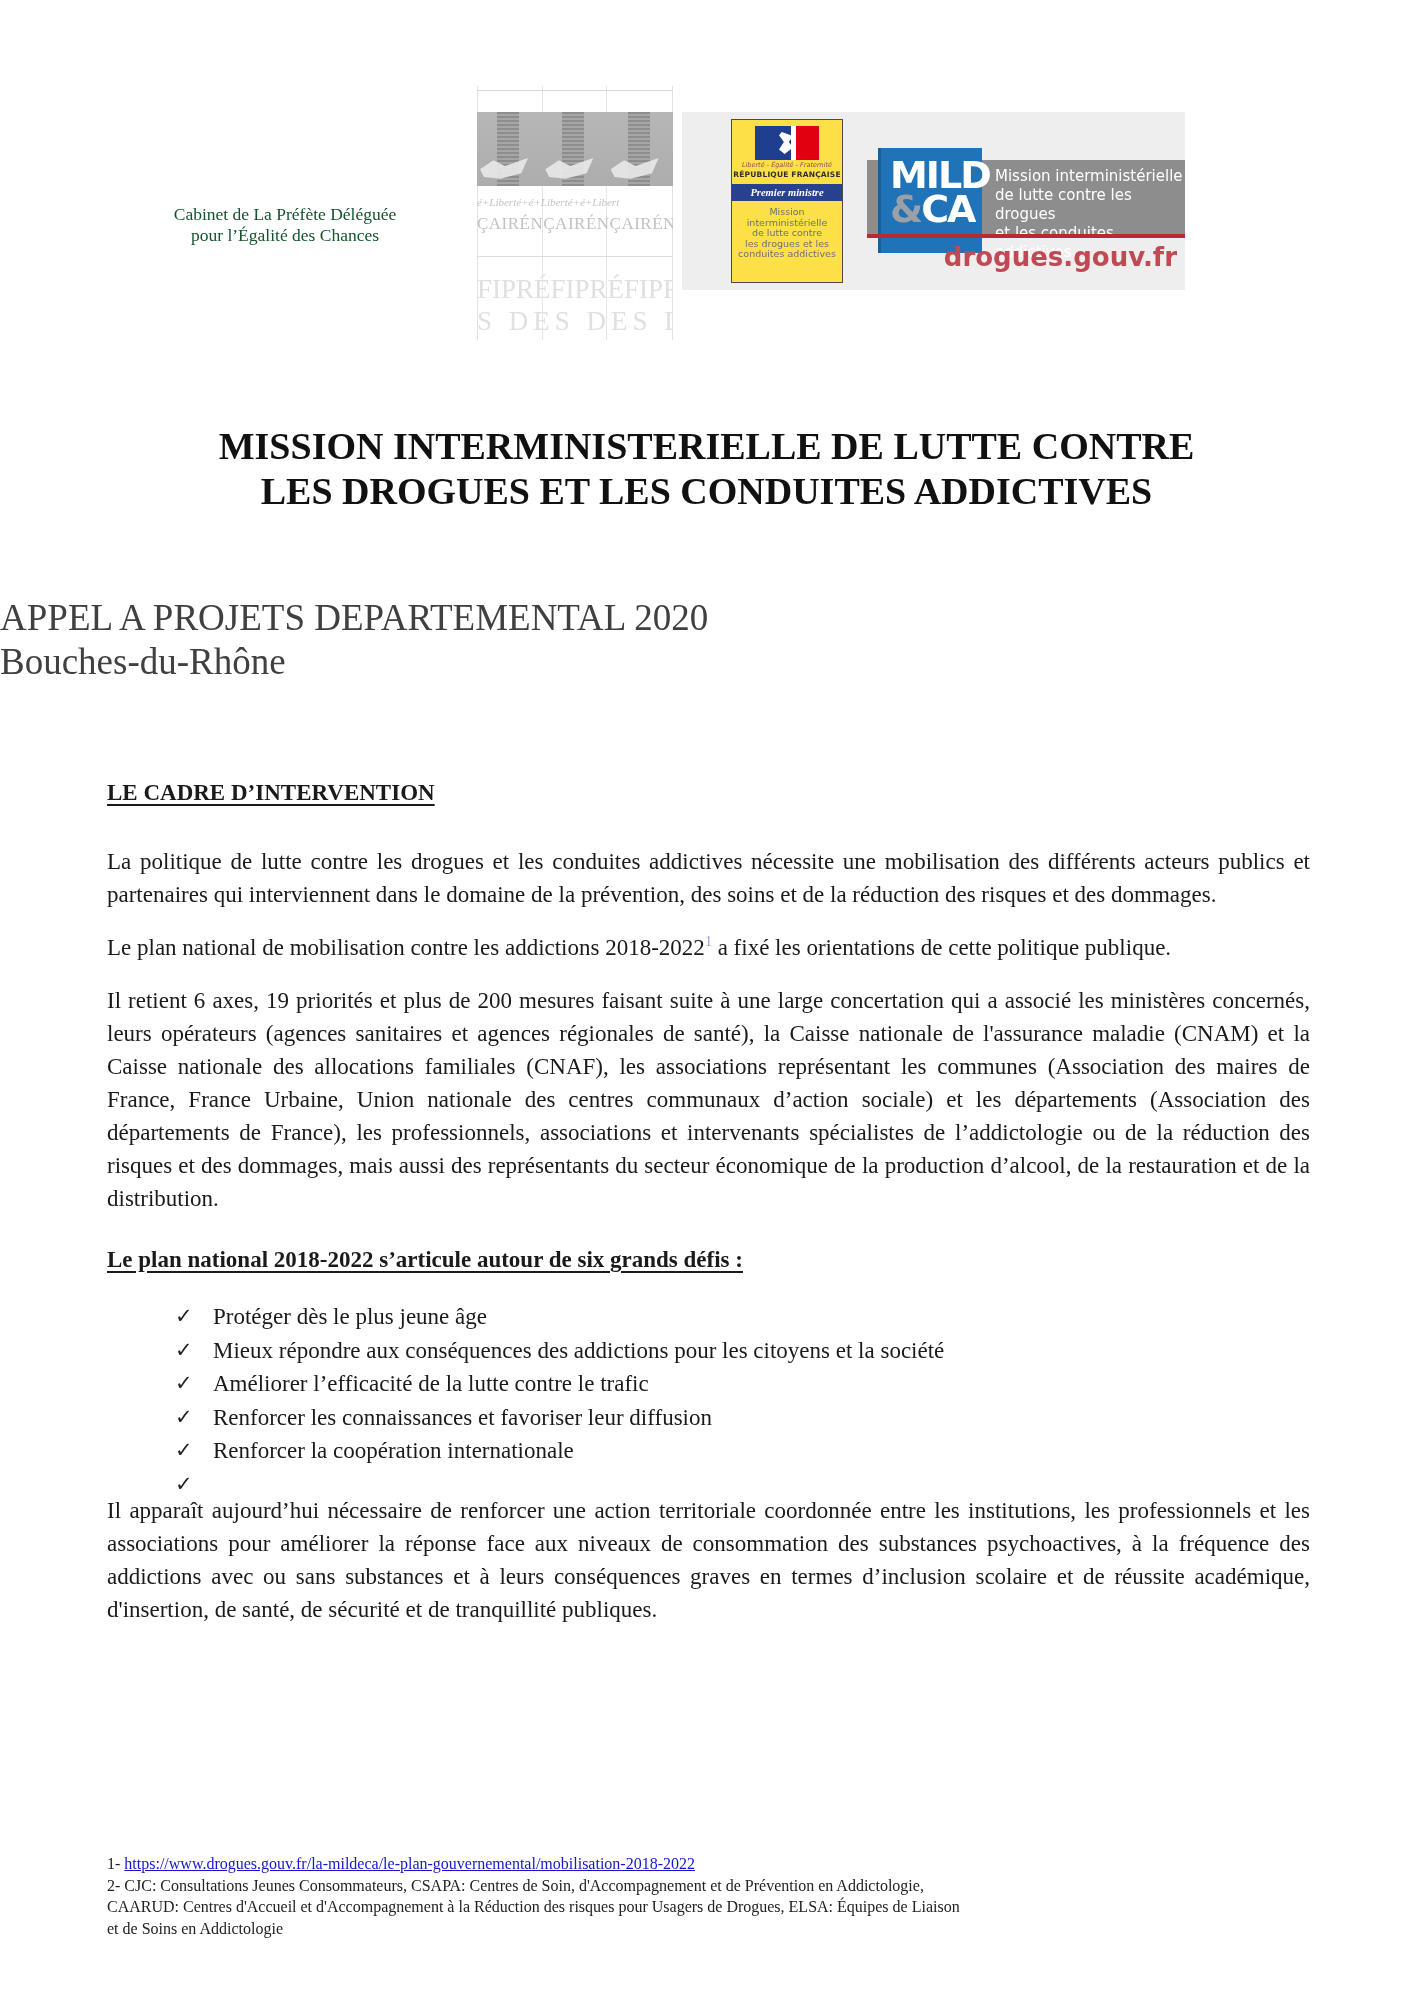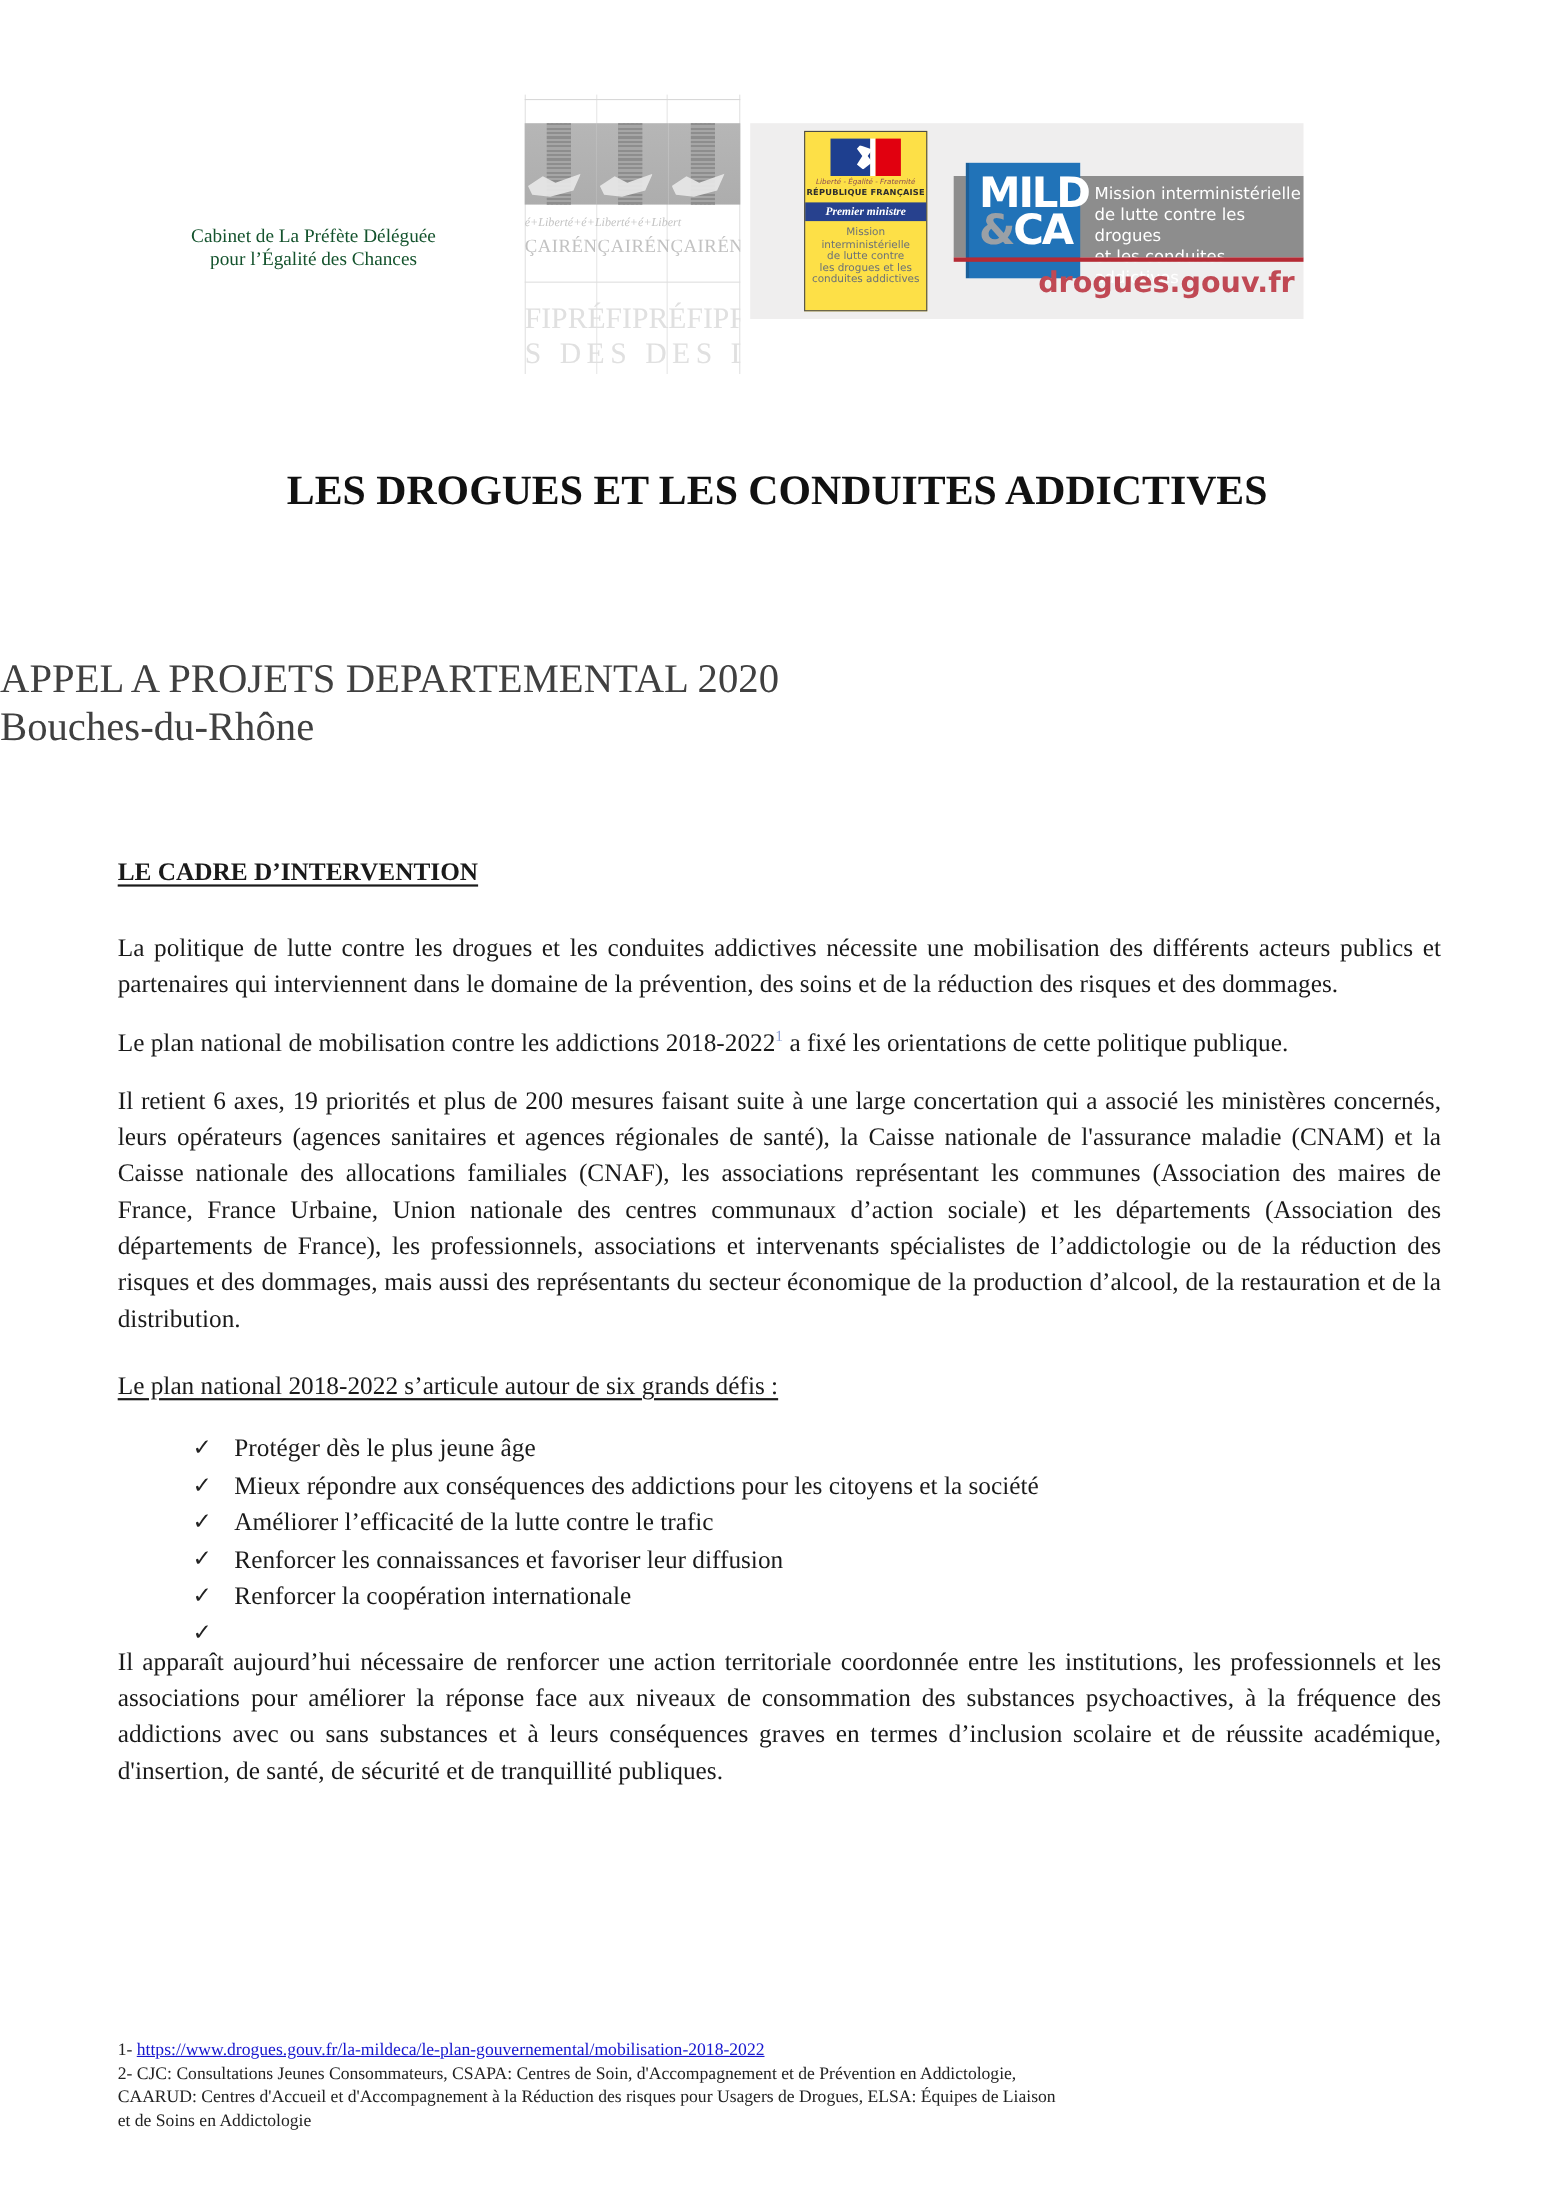--- a/index.html
+++ b/index.html
@@ -65,21 +65,21 @@
   
   .doc-title{position:absolute;left:0;top:424px;width:100%;text-align:center;
              font-weight:bold;font-size:38px;line-height:45px;color:#111;}
   .doc-subtitle{position:absolute;left:0;top:596px;width:100%;text-align:left;
                 font-size:37px;line-height:44px;color:#404040;}
 
   
   .content{position:absolute;left:107px;top:776px;width:1203px;font-size:23px;line-height:33px;}
   .h-sec{font-weight:bold;text-decoration:underline;text-underline-offset:4px;margin:0 0 36px 0;}
   .content p{margin:0 0 20px 0;text-align:justify;}
-  .h-sec2{font-weight:normal;text-decoration:underline;text-underline-offset:4px;margin:28px 0 24px 0;}
+  .h-sec2{font-weight:bold;text-decoration:underline;text-underline-offset:4px;margin:28px 0 24px 0;}
   .fnref{color:#8e9fd4;font-size:14px;vertical-align:super;line-height:0;}
   ul.checks{list-style:none;margin:0 0 26px 0;padding:0;}
   ul.checks li{position:relative;padding-left:106px;line-height:33.5px;}
   ul.checks .check{position:absolute;left:68px;top:0;font-family:"DejaVu Sans",sans-serif;
                    font-size:21px;color:#222;}
 
   
   .footnotes{position:absolute;left:107px;top:1853px;width:1130px;font-size:16px;line-height:21.5px;color:#222;}
   .footnotes a{color:#1616cf;text-decoration:underline;}
   .fn2{white-space:pre-line;}
@@ -134,20 +134,21 @@
 et les conduites addictives</div>
     </div>
     <div class="mild-square">
       <div class="mild-logo"><span>MILD</span><br><span class="mild-amp">&amp;</span><span>CA</span></div>
     </div>
     <div class="red-line"></div>
     <div class="site">drogues.gouv.fr</div>
   </div>
 
   <div class="doc-title">
+    <div>MISSION INTERMINISTERIELLE DE LUTTE CONTRE</div>
     <div>LES DROGUES ET LES CONDUITES ADDICTIVES</div>
   </div>
 
   <div class="doc-subtitle">
     <div>APPEL A PROJETS DEPARTEMENTAL 2020</div>
     <div>Bouches-du-Rhône</div>
   </div>
 
   <div class="content">
     <div class="h-sec">LE CADRE D’INTERVENTION</div>

